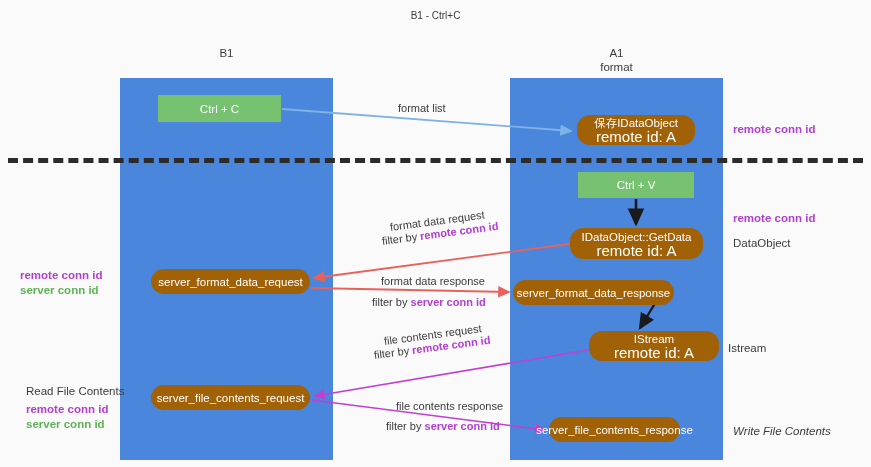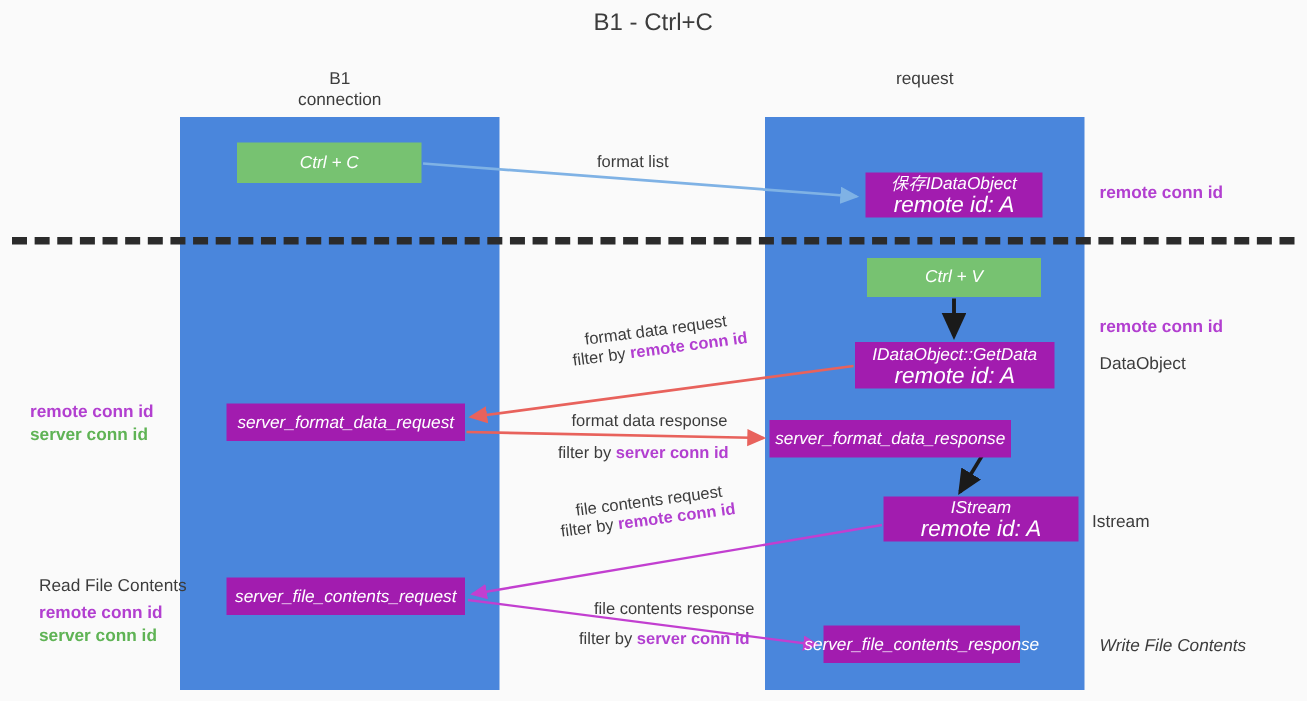--- a/index.html
+++ b/index.html
@@ -16,21 +16,21 @@
     color: #333;
   }
 
   
   #title-block {
     position: absolute;
     left: 0;
     top: 6px;
     width: 871px;
     text-align: center;
-    font-size: 16px;
+    font-size: 10px;
     line-height: 19px;
     color: #3c3c3c;
   }
 
   
   .lane-header {
     position: absolute;
     text-align: center;
     font-size: 11.5px;
     line-height: 14px;
@@ -56,23 +56,22 @@
     display: flex;
     flex-direction: column;
     align-items: center;
     justify-content: center;
     text-align: center;
     color: #ffffff;
     font-size: 11.5px;
     line-height: 14px;
     padding: 2px 6px;
     z-index: 6;
-    font-style: italic;
-  }
-  .node-box.orange { background: #a21caf; }
+  }
+  .node-box.orange { background: #a16207; border-radius: 13px; }
   .node-box.green  { background: #77c271; }
   .node-box .line2 { font-size: 15px; }
 
   #box-ctrl-c    { left: 158px; top: 95px;  width: 123px; height: 27px; }
   #box-idataobject { left: 577px; top: 115px; width: 118px; height: 30px; }
   #box-ctrl-v    { left: 578px; top: 172px; width: 116px; height: 26px; }
   #box-getdata   { left: 570px; top: 228px; width: 133px; height: 31px; }
   #box-fmt-req   { left: 151px; top: 269px; width: 159px; height: 25px; }
   #box-fmt-resp  { left: 513px; top: 280px; width: 161px; height: 25px; }
   #box-istream   { left: 589px; top: 331px; width: 130px; height: 30px; }
@@ -144,24 +143,24 @@
 </style>
 </head>
 <body>
 
 <div id="title-block">
   <div>B1 - Ctrl+C</div>
 </div>
 
 <div class="lane-header" id="lane-header-b1">
   <div>B1</div>
-  <div>connection</div>
 </div>
 <div class="lane-header" id="lane-header-a1">
-  <div>request</div>
+  <div>A1</div>
+  <div>format</div>
 </div>
 
 <div class="lane-column" id="lane-b1"></div>
 <div class="lane-column" id="lane-a1"></div>
 
 <svg id="arrow-layer" viewBox="0 0 871 467">
   <defs>
     <marker id="ah-blue" markerWidth="7" markerHeight="7" refX="6" refY="3.2" orient="auto">
       <path d="M0,0 L7,3.2 L0,6.4 z" fill="#7fb2e5"></path>
     </marker>

